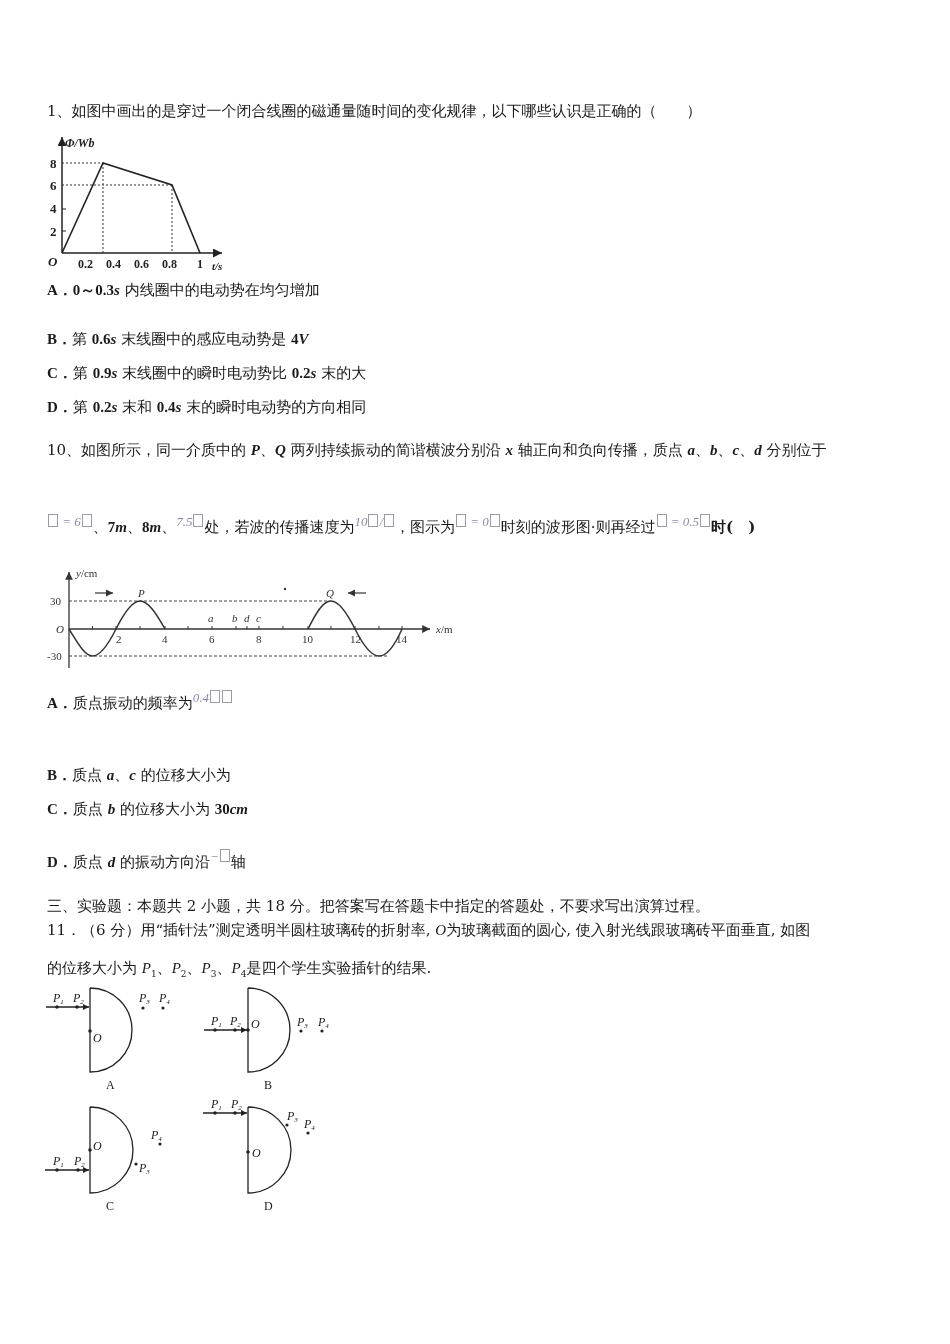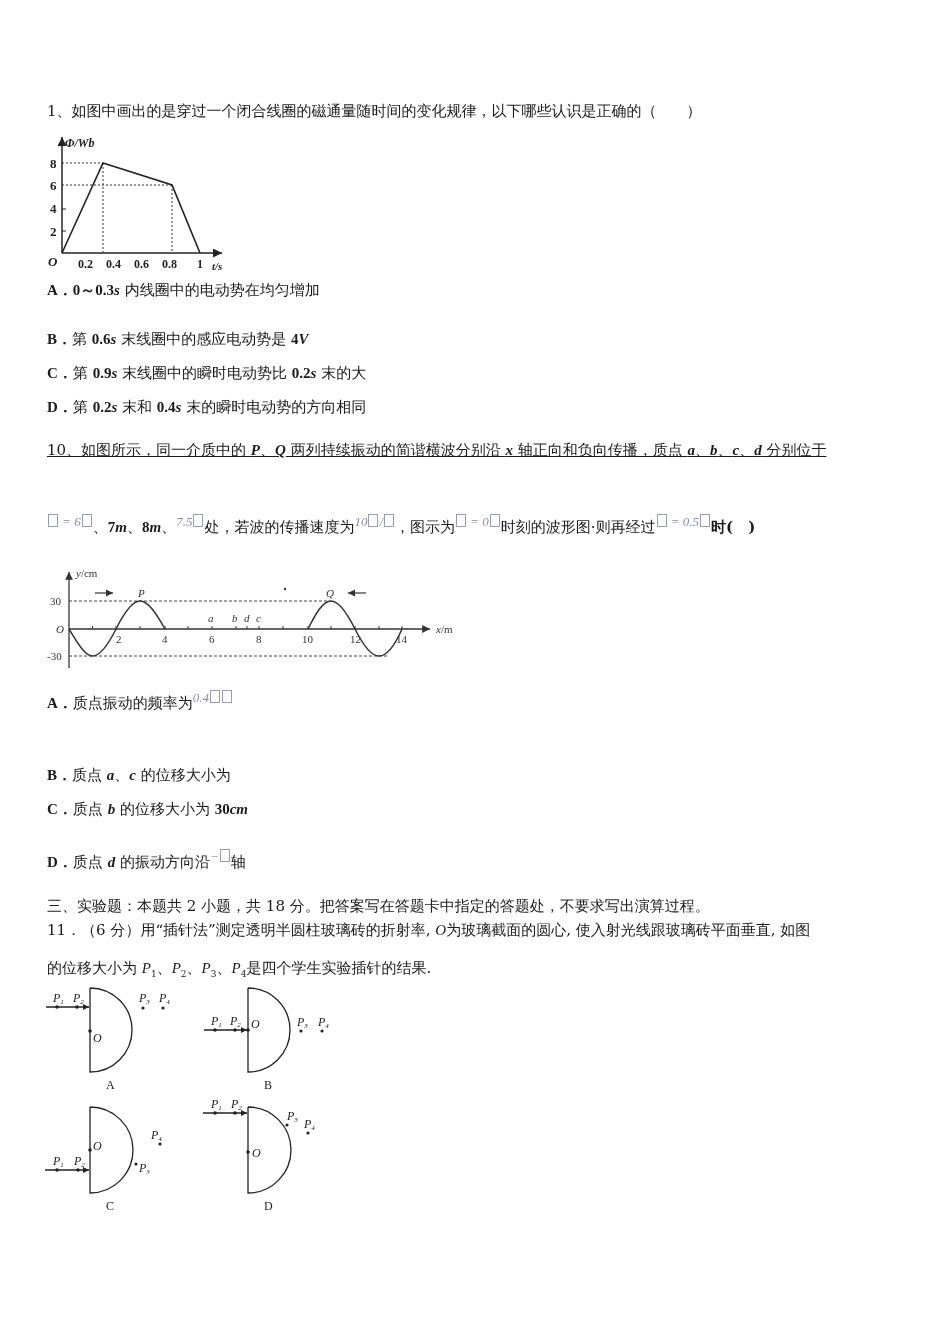--- a/index.html
+++ b/index.html
@@ -60,21 +60,21 @@
 <div class="line" style="top:329px;text-align:center;">
   <b class="opt">B．</b><span>第 </span><span class="num">0.6</span><span class="it">s</span><span> 末线圈中的感应电动势是 </span><span class="num">4</span><span class="it">V</span>
 </div>
 <div class="line" style="top:363px;">
   <b class="opt">C．</b><span>第 </span><span class="num">0.9</span><span class="it">s</span><span> 末线圈中的瞬时电动势比 </span><span class="num">0.2</span><span class="it">s</span><span> 末的大</span>
 </div>
 <div class="line" style="top:397px;">
   <b class="opt">D．</b><span>第 </span><span class="num">0.2</span><span class="it">s</span><span> 末和 </span><span class="num">0.4</span><span class="it">s</span><span> 末的瞬时电动势的方向相同</span>
 </div>
 
-<div class="line" style="top:440px;text-decoration:underline;">
+<div class="line" style="top:440px;">
   <span>10、如图所示，同一介质中的 </span><span class="it">P</span><span>、</span><span class="it">Q</span><span> 两列持续振动的简谐横波分别沿 </span><span class="it">x</span><span> 轴正向和负向传播，质点 </span><span class="it">a</span>、<span class="it">b</span>、<span class="it">c</span>、<span class="it">d</span><span> 分别位于</span>
 </div>
 
 <div class="line" style="top:512px;">
   <span class="math"><span class="box"></span> <span>= 6</span><span class="box"></span></span><span>、</span><span class="num">7</span><span class="it">m</span><span>、</span><span class="num">8</span><span class="it">m</span><span>、</span><span class="math"><span>7.5</span><span class="box"></span></span><span>处，若波的传播速度为</span><span class="math"><span>10</span><span class="box"></span><span>/</span><span class="box"></span></span><span>，图示为</span><span class="math"><span class="box"></span> <span>= 0</span><span class="box"></span></span><span>时刻的波形图·则再经过</span><span class="math"><span class="box"></span> <span>= 0.5</span><span class="box"></span></span><b>时(　)</b>
 </div>
 
 <svg style="left:40px; top:560px;" width="430" height="110" viewBox="40 560 430 110">
   <defs>
     <marker id="arr2" markerWidth="8" markerHeight="8" refX="6" refY="3" orient="auto">

